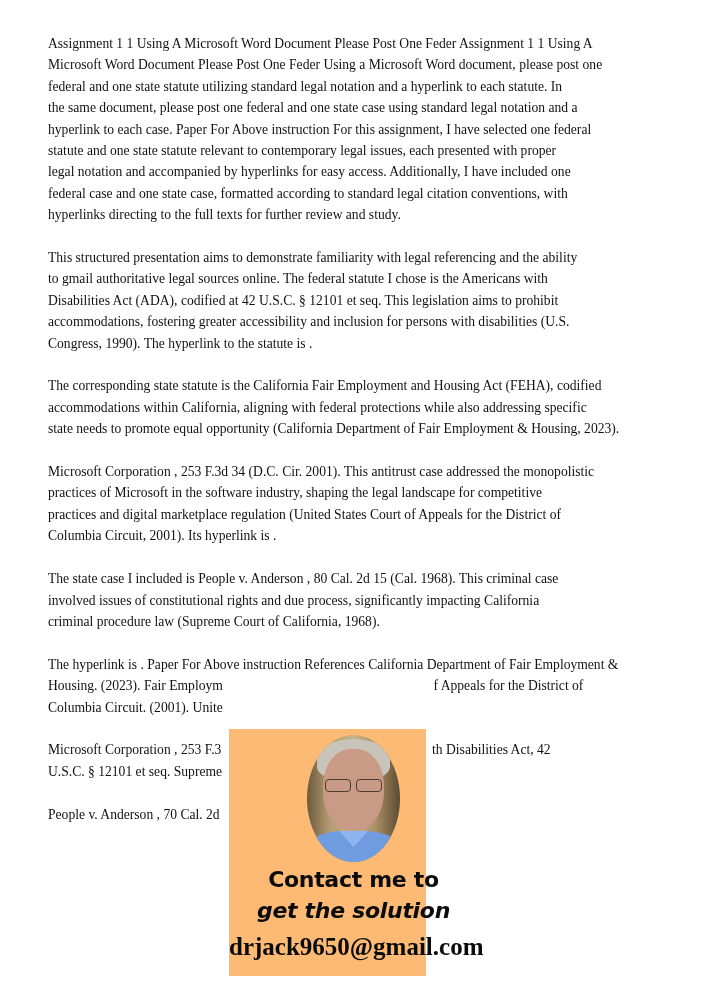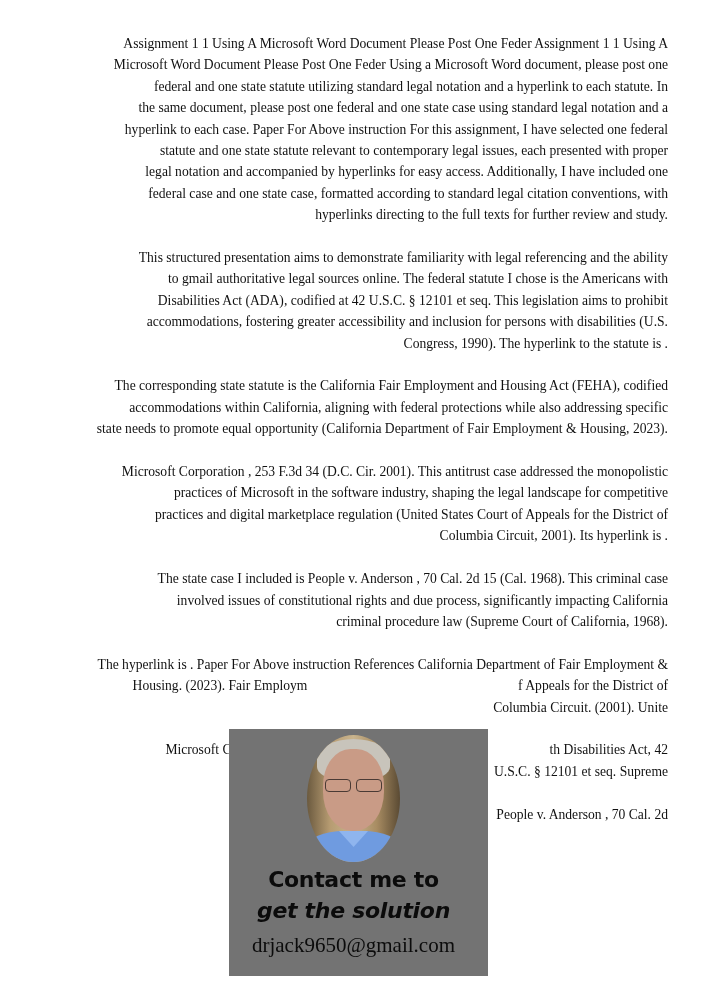--- a/index.html
+++ b/index.html
@@ -1,26 +1,26 @@
 <!DOCTYPE html>
 <html><head>
 <meta charset="utf-8">
 <style>
   html, body { margin: 0; padding: 0; background: #ffffff; }
   body { width: 708px; height: 1000px; position: relative; overflow: hidden; }
   .page {
     position: absolute; left: 48px; top: 33px; width: 620px;
     font-family: "Liberation Serif", serif;
-    font-size: 13.6px; line-height: 21.4px; color: #111111; text-align: right;
+    font-size: 13.6px; line-height: 21.4px; color: #111111;
   }
   .para { margin: 0 0 21.4px 0; }
   .line { display: block; white-space: nowrap; }
   .promo {
-    position: absolute; left: 229px; top: 729px; width: 259px; height: 247px;
-    background: #737373;
+    position: absolute; left: 229px; top: 729px; width: 197px; height: 247px;
+    background: #fdba74;
   }
   .portrait {
     position: absolute; left: 78px; top: 6px; width: 93px; height: 127px;
     border-radius: 50%; overflow: hidden;
     background: linear-gradient(90deg, #6b5a3f 0%, #b79c72 25%, #c9b48d 50%, #a88c62 75%, #5a4a33 100%);
   }
   .portrait .hair { position: absolute; left: 10px; top: 4px; width: 73px; height: 40px; border-radius: 50% 50% 30% 30%; background: #c8c4bb; }
   .portrait .face { position: absolute; left: 16px; top: 14px; width: 61px; height: 82px; border-radius: 45% 45% 48% 48%; background: #c99b86; }
   .portrait .glasses { position: absolute; left: 18px; top: 44px; width: 57px; height: 12px; }
   .portrait .glasses::before, .portrait .glasses::after { content: ""; position: absolute; top: 0; width: 24px; height: 11px; border: 1.5px solid #4a3a34; border-radius: 4px; }
@@ -30,21 +30,21 @@
   .portrait .collar { position: absolute; left: 32px; top: 96px; width: 29px; height: 16px; background: #8fb5ee; clip-path: polygon(0 0, 50% 100%, 100% 0); }
   .promo-line {
     position: absolute; left: 0; width: 249px; text-align: center;
     font-family: "DejaVu Sans", sans-serif; font-weight: bold; color: #0b0b0b;
     font-size: 22px; letter-spacing: -0.3px;
   }
   .promo-l1 { top: 138px; }
   .promo-l2 { top: 169px; font-style: italic; }
   .promo-email {
     position: absolute; left: 0; top: 204px; width: 249px; text-align: center;
-    font-family: "Liberation Serif", serif; font-weight: normal; font-size: 21px; color: #0b0b0b;
+    font-family: "Liberation Serif", serif; font-weight: bold; font-size: 25px; color: #0b0b0b;
   }
 </style>
 </head>
 <body>
 
 <div class="page">
   <p class="para">
     <span class="line">Assignment 1 1 Using A Microsoft Word Document Please Post One Feder Assignment 1 1 Using A</span>
     <span class="line">Microsoft Word Document Please Post One Feder Using a Microsoft Word document, please post one</span>
     <span class="line">federal and one state statute utilizing standard legal notation and a hyperlink to each statute. In</span>
@@ -67,21 +67,21 @@
     <span class="line">accommodations within California, aligning with federal protections while also addressing specific</span>
     <span class="line">state needs to promote equal opportunity (California Department of Fair Employment &amp; Housing, 2023).</span>
   </p>
   <p class="para">
     <span class="line">Microsoft Corporation , 253 F.3d 34 (D.C. Cir. 2001). This antitrust case addressed the monopolistic</span>
     <span class="line">practices of Microsoft in the software industry, shaping the legal landscape for competitive</span>
     <span class="line">practices and digital marketplace regulation (United States Court of Appeals for the District of</span>
     <span class="line">Columbia Circuit, 2001). Its hyperlink is .</span>
   </p>
   <p class="para">
-    <span class="line">The state case I included is People v. Anderson , 70 Cal. 2d 15 (Cal. 1968). This criminal case</span>
+    <span class="line">The state case I included is People v. Anderson , 80 Cal. 2d 15 (Cal. 1968). This criminal case</span>
     <span class="line">involved issues of constitutional rights and due process, significantly impacting California</span>
     <span class="line">criminal procedure law (Supreme Court of California, 1968).</span>
   </p>
   <p class="para">
     <span class="line">The hyperlink is . Paper For Above instruction References California Department of Fair Employment &amp;</span>
     <span class="line" style="white-space:pre">Housing. (2023). Fair Employm                                                              f Appeals for the District of</span>
     <span class="line">Columbia Circuit. (2001). Unite</span>
   </p>
   <p class="para">
     <span class="line" style="white-space:pre">Microsoft Corporation , 253 F.3                                                              th Disabilities Act, 42</span>

